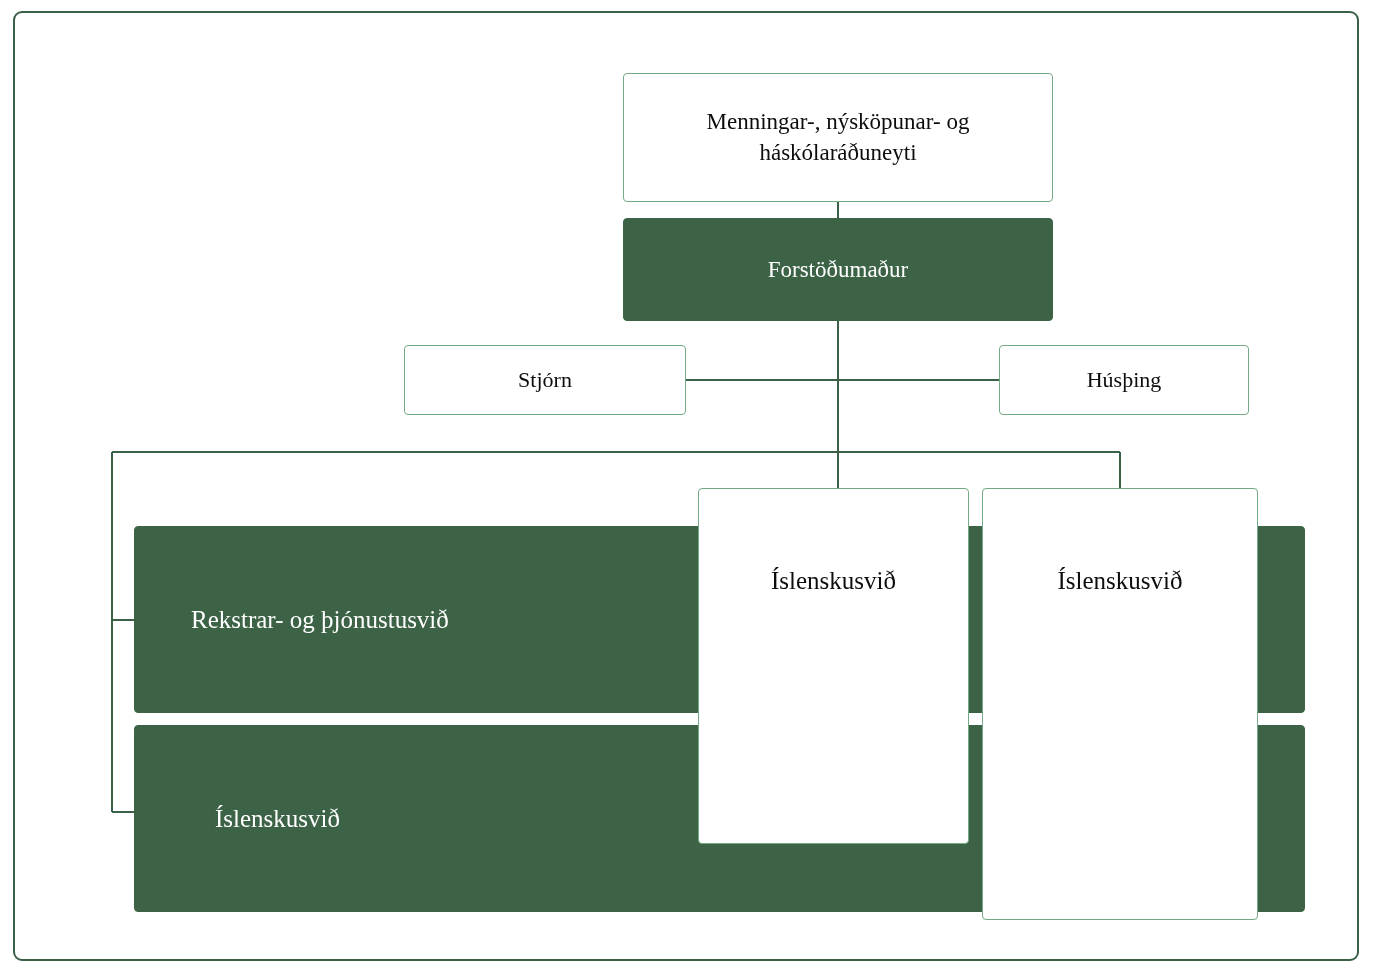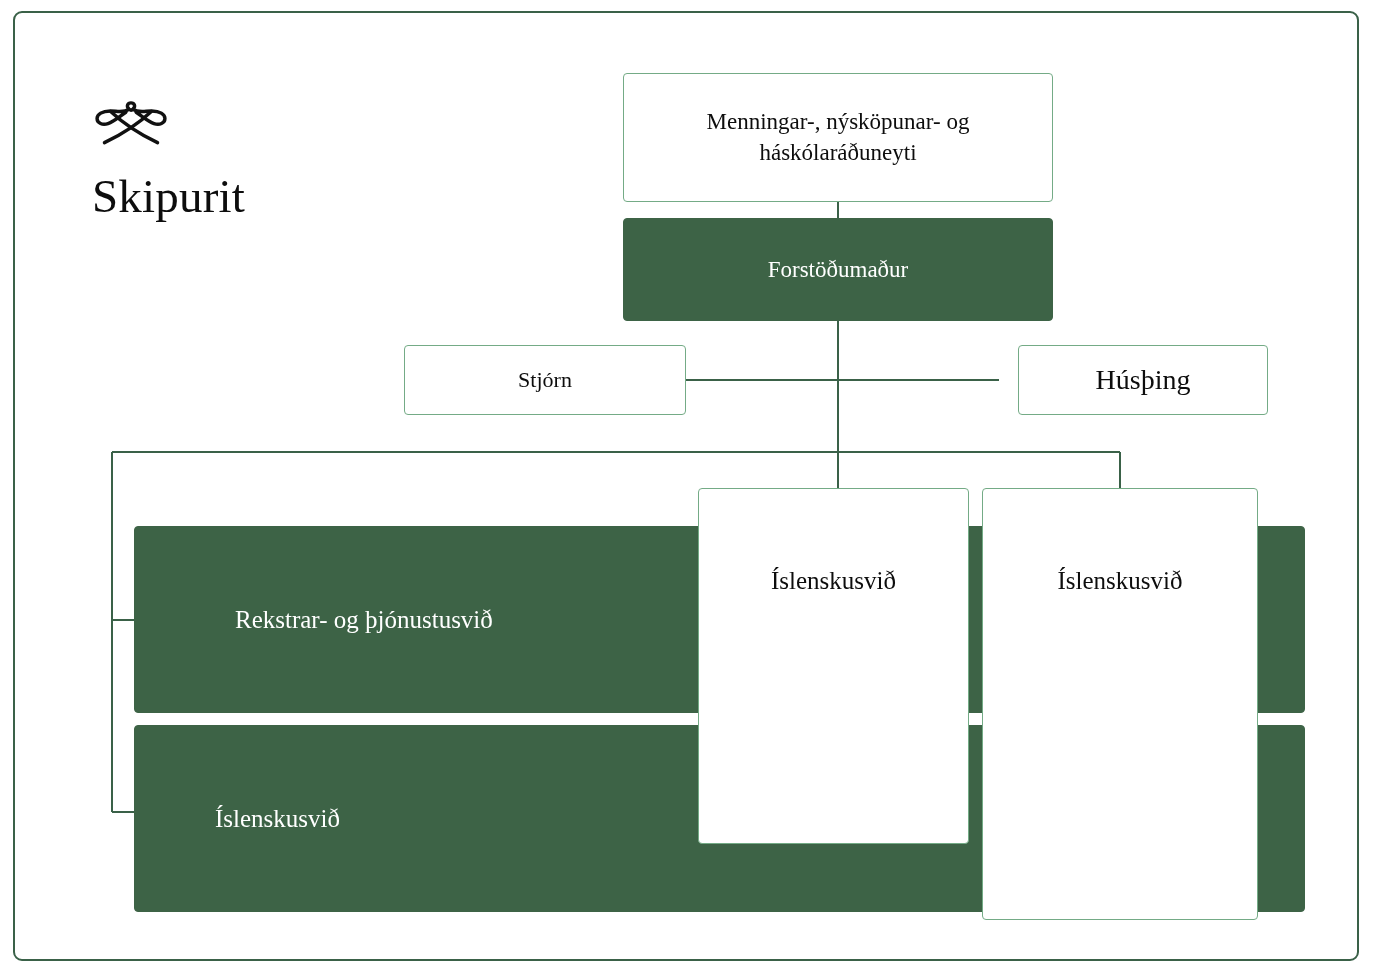--- a/index.html
+++ b/index.html
@@ -102,32 +102,31 @@
     font-size: 23px;
   }
   #node-board {
     left: 404px;  top: 345px;
     width: 282px; height: 70px;
     font-size: 22px;
   }
   #node-assembly {
     left: 999px;  top: 345px;
     width: 250px; height: 70px;
-    font-size: 28px;
-    margin-left: 19px;
+    font-size: 22px;
   }
 
   
   #node-operations {
     left: 134px;  top: 526px;
     width: 1171px; height: 187px;
     font-size: 25px;
     justify-content: flex-start;
   }
-  #node-operations .node-label { padding-left: 100px; }
+  #node-operations .node-label { padding-left: 56px; }
 
   #node-dissemination {
     left: 134px;  top: 725px;
     width: 1171px; height: 187px;
     font-size: 25px;
     justify-content: flex-start;
   }
   #node-dissemination .node-label { padding-left: 80px; }
 
   
@@ -148,32 +147,20 @@
     z-index: 5;
   }
 </style>
 </head>
 <body>
 
 <div id="page">
 
   <div class="page-frame"></div>
 
-  <div class="brand">
-    <svg class="brand-logo" viewBox="0 0 100 66" aria-hidden="true">
-      <g fill="none" stroke="#111111" stroke-width="4.4" stroke-linecap="round" stroke-linejoin="round">
-        <path d="M50 8.5 C45.5 8.5 44 13 47 16.2 C49 18.4 51 18.4 53 16.2 C56 13 54.5 8.5 50 8.5 Z"></path>
-        <path d="M47.5 16.5 C40 22 31 18.5 23.5 18.8 C13 19.2 6.5 23 6.5 28.6 C6.5 34.5 13.5 37.4 20.5 35 C29 32 36 25 43.5 20.5"></path>
-        <path d="M52.5 16.5 C60 22 69 18.5 76.5 18.8 C87 19.2 93.5 23 93.5 28.6 C93.5 34.5 86.5 37.4 79.5 35 C71 32 64 25 56.5 20.5"></path>
-        <path d="M24 19.5 C36 31 58 47 84 59.5"></path>
-        <path d="M76 19.5 C64 31 42 47 16 59.5"></path>
-      </g>
-    </svg>
-    <div class="brand-title">Skipurit</div>
-  </div>
 
   <svg class="wires" viewBox="0 0 1374 975" aria-hidden="true">
     <g stroke="#3a6148" stroke-width="2.2" fill="none" shape-rendering="crispEdges">
 
       <line x1="838" y1="176" x2="838" y2="218"></line>
 
       <line x1="838" y1="321" x2="838" y2="488"></line>
 
       <line x1="654" y1="380" x2="999" y2="380"></line>
 

